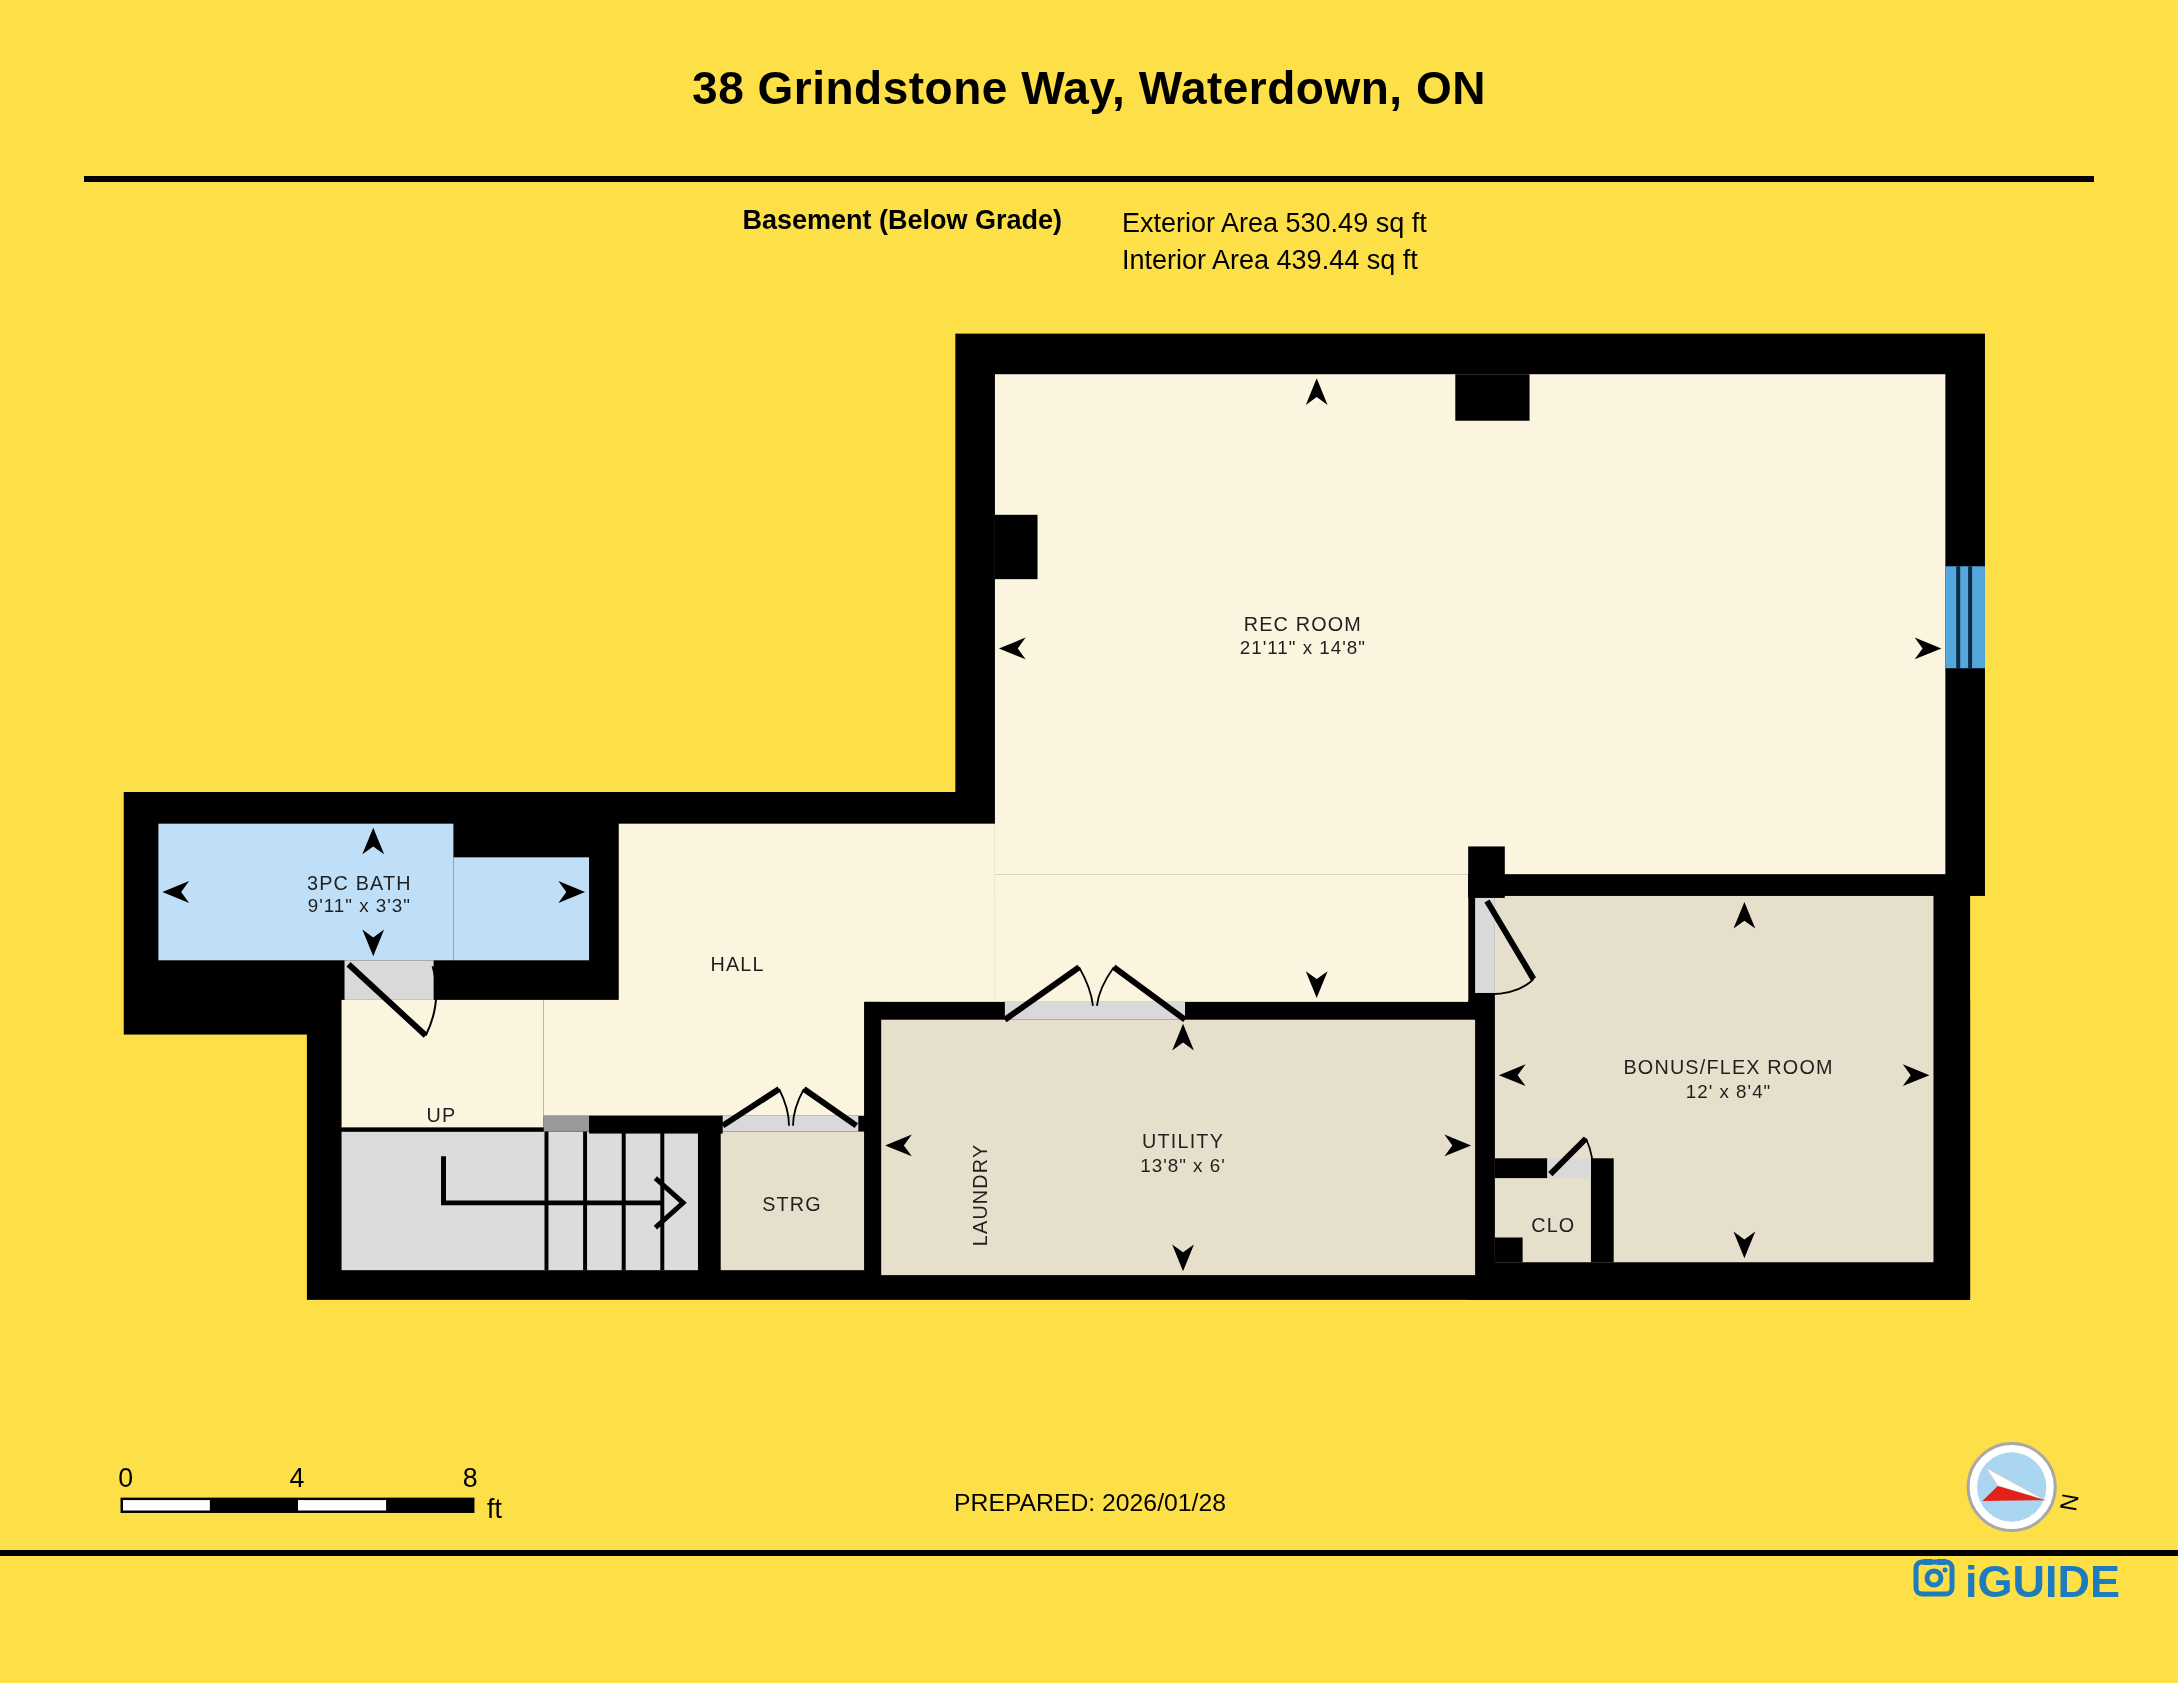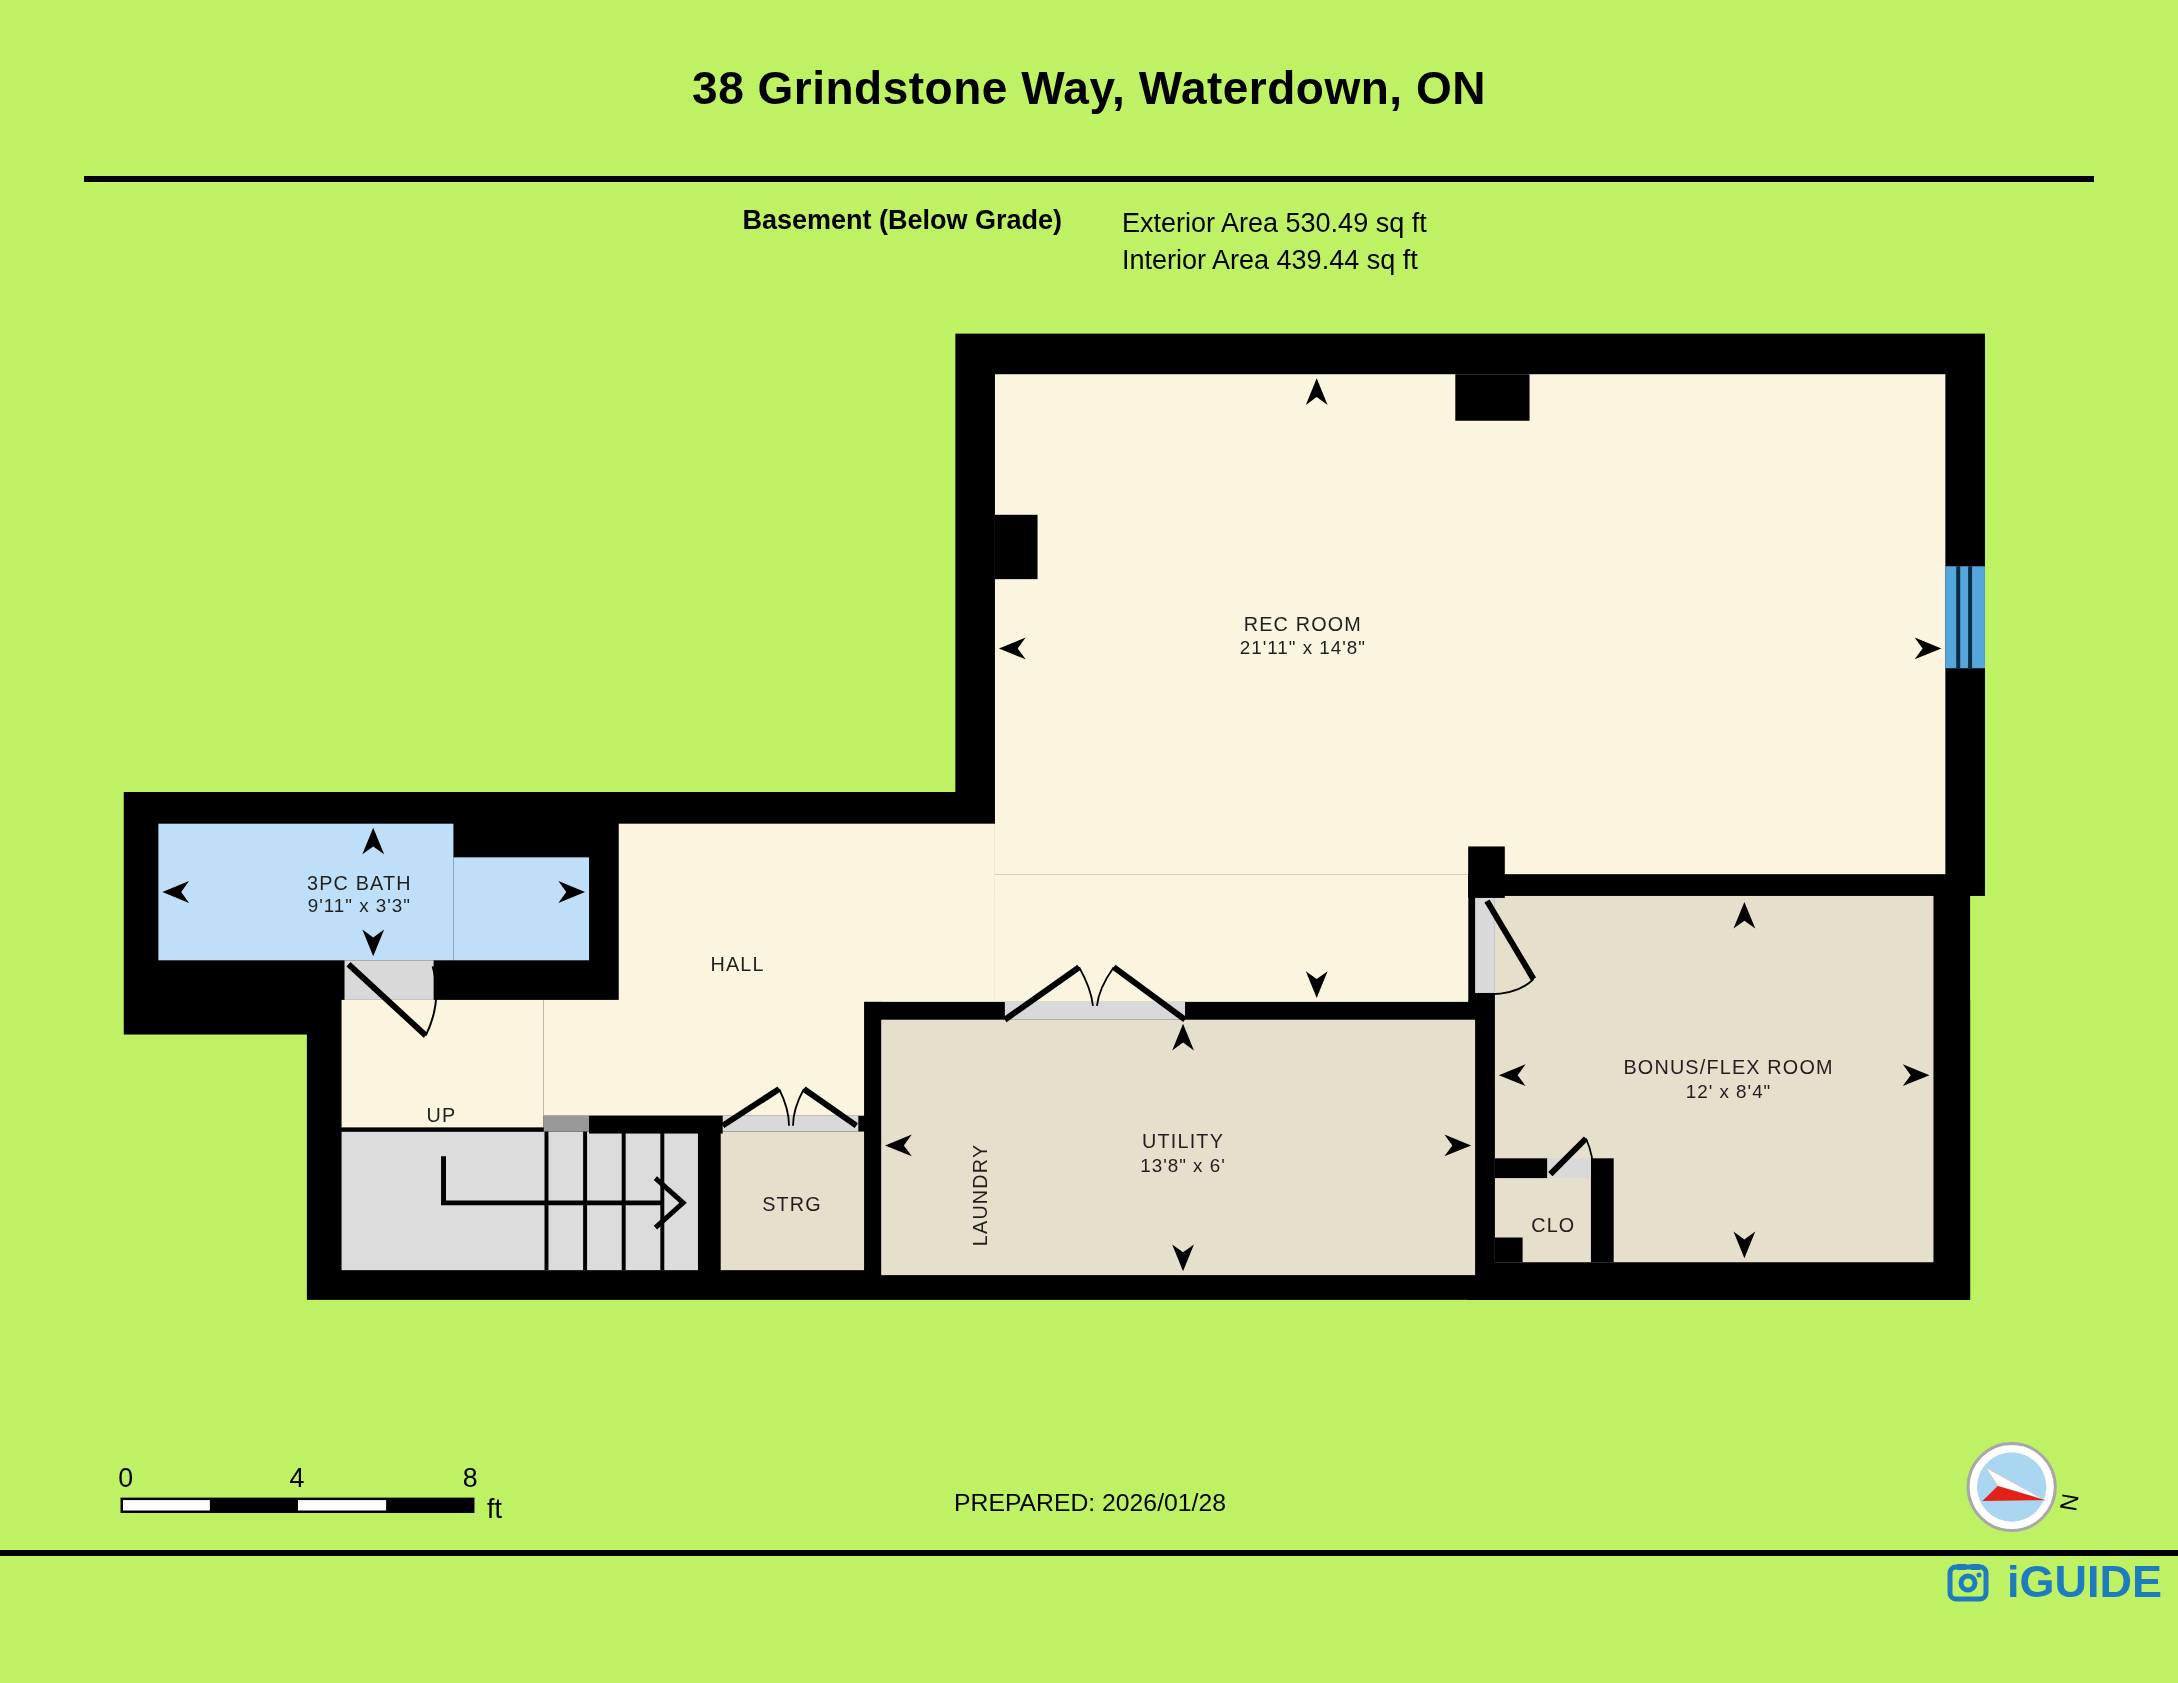--- a/index.html
+++ b/index.html
@@ -1,26 +1,26 @@
 <!DOCTYPE html>
 <html><head>
 <meta charset="utf-8">
 <style>
   html,body{margin:0;padding:0;background:#888;}
-  .page{position:relative;width:2178px;height:1683px;background:#bef264;overflow:hidden;
+  .page{position:relative;width:2178px;height:1683px;background:#fde047;overflow:hidden;
         font-family:"Liberation Sans", sans-serif;color:#000;}
   .abs{position:absolute;}
   .title{top:61px;left:0;width:2178px;text-align:center;font-size:46px;font-weight:bold;letter-spacing:0.5px;}
   .title-rule{top:176px;left:84px;width:2010px;height:6px;background:#000;}
   .floor-label{top:205px;right:1116px;font-size:27px;font-weight:bold;white-space:nowrap;}
   .areas{top:205px;left:1122px;font-size:27px;line-height:37px;white-space:nowrap;}
   .plan-svg{top:0;left:0;}
   .footer-rule{top:1550px;left:0;width:2178px;height:6px;background:#000;}
   .disclaimer{top:1564px;left:87px;width:1733px;font-size:24px;}
-  .brand{top:1556px;left:1913px;display:flex;align-items:center;gap:16px;margin-left:34px;}
+  .brand{top:1556px;left:1913px;display:flex;align-items:flex-start;gap:8px;}
   .brand-text{font-size:45px;font-weight:bold;color:#1E7CBE;letter-spacing:0;}
   svg text{font-family:"Liberation Sans", sans-serif;}
   .room-label{font-size:20px;fill:#1f1f1f;letter-spacing:1.2px;}
   .room-dims{font-size:19px;fill:#1f1f1f;letter-spacing:1px;}
   .scale-num{font-size:27px;fill:#000;}
 </style>
 </head>
 <body>
 
 <div class="page">

